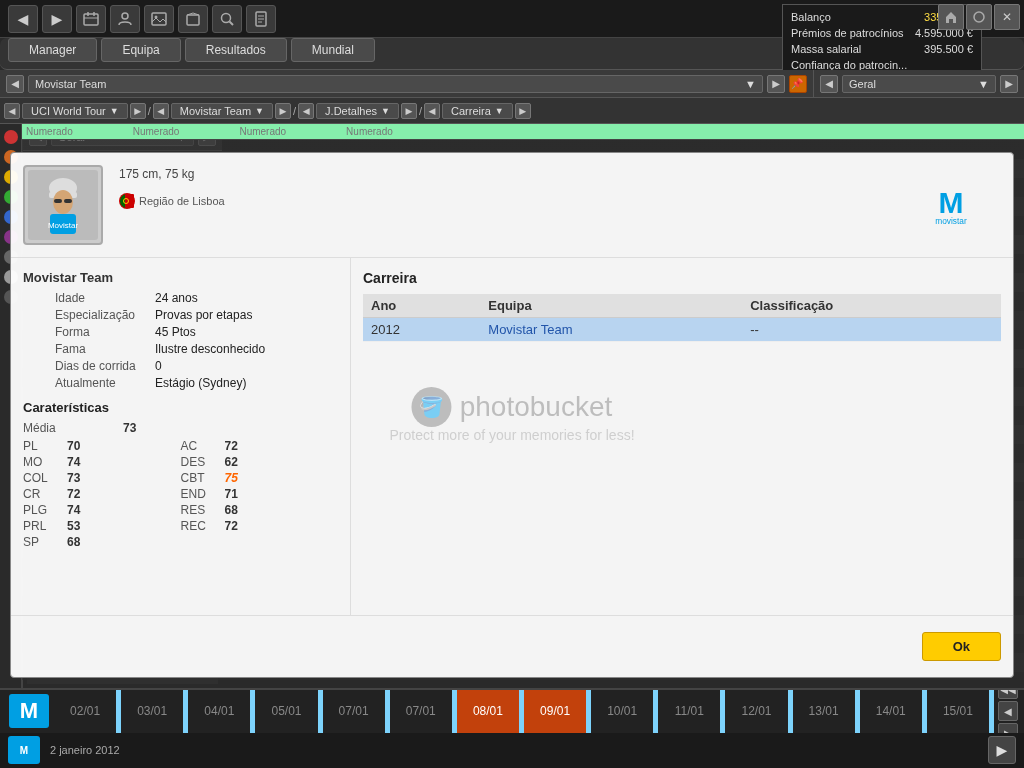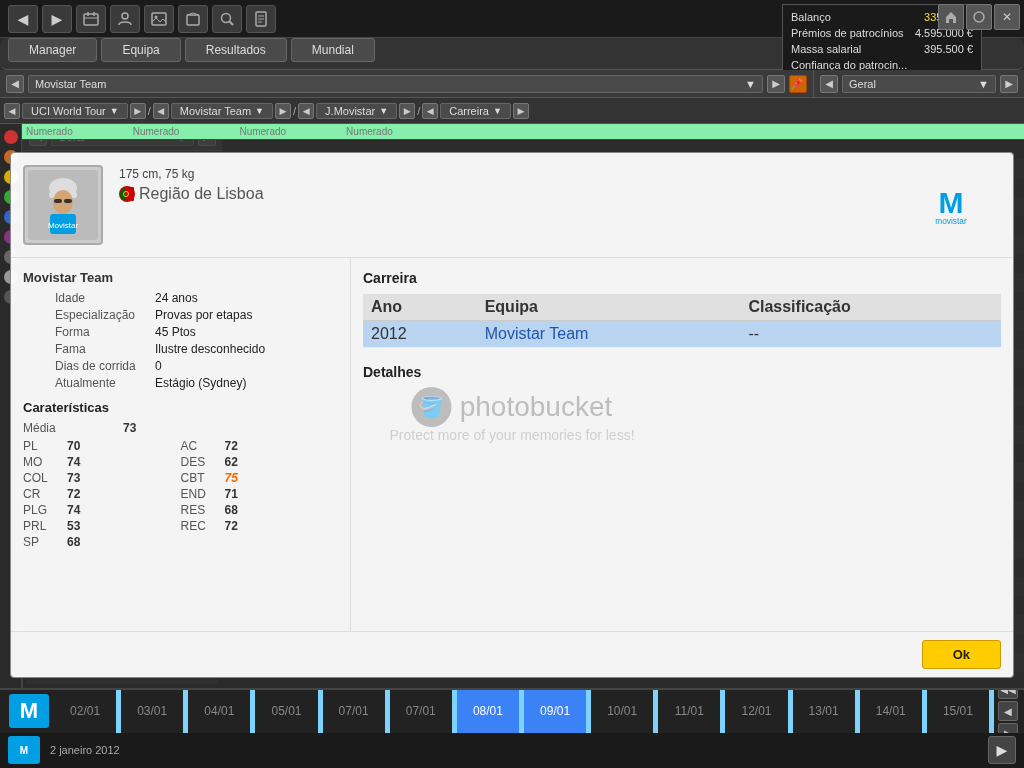--- a/index.html
+++ b/index.html
@@ -248,22 +248,22 @@
     }
     .player-details {
       font-size: 12px;
       color: #444;
       margin-top: 2px;
     }
     .player-flag {
       display: inline-flex;
       align-items: center;
       gap: 4px;
-      margin-top: 4px;
-      font-size: 16px;
+      margin-top: 12px;
+      font-size: 11px;
       color: #555;
     }
     .flag-circle {
       width: 16px;
       height: 16px;
       border-radius: 50%;
       background: #c00;
       display: flex;
       align-items: center;
       justify-content: center;
@@ -354,21 +354,21 @@
       color: #333;
       margin-bottom: 4px;
     }
     .char-avg-label { width: 100px; color: #555; }
     .char-avg-val { font-weight: bold; }
 
     
     .career-table {
       width: 100%;
       border-collapse: collapse;
-      font-size: 16px;
+      font-size: 13px;
       margin-top: 6px;
     }
     .career-table th {
       background: #e0e0e0;
       padding: 4px 8px;
       text-align: left;
       color: #333;
       border-bottom: 1px solid #ccc;
     }
     .career-table td {
@@ -416,21 +416,21 @@
       border-radius: 50%;
       background: #888;
       display: flex;
       align-items: center;
       justify-content: center;
       font-size: 20px;
     }
 
     
     .popup-footer {
-      padding: 8px 12px;
+      padding: 16px 12px;
       display: flex;
       justify-content: flex-end;
       border-top: 1px solid #ddd;
     }
     .ok-btn {
       background: #ffcc00;
       border: 1px solid #cc9900;
       border-radius: 3px;
       padding: 6px 30px;
       font-size: 13px;
@@ -464,21 +464,21 @@
       flex: 1;
       height: 100%;
       display: flex;
       align-items: center;
       justify-content: center;
       color: #888;
       font-size: 12px;
       border-right: 5px solid #7dd3fc;
     }
     .timeline-cell.highlighted {
-      background: #3b82f6;
+      background: #c2410c;
       color: white;
     }
     .bottom-info {
       height: 36px;
       display: flex;
       align-items: center;
       padding: 0 8px;
       gap: 10px;
     }
     .movistar-small {
@@ -673,21 +673,21 @@
       <div class="bc-label">
         <span>Movistar Team</span>
         <span style="font-size:9px;">▼</span>
       </div>
       <div class="bc-nav">▶</div>
     </div>
     <span class="bc-sep">/</span>
     <div class="bc-item">
       <div class="bc-nav">◀</div>
       <div class="bc-label">
-        <span>J.Movistar</span>
+        <span>J.Detalhes</span>
         <span style="font-size:9px;">▼</span>
       </div>
       <div class="bc-nav">▶</div>
     </div>
     <span class="bc-sep">/</span>
     <div class="bc-item">
       <div class="bc-nav">◀</div>
       <div class="bc-label">
         <span>Carreira</span>
         <span style="font-size:9px;">▼</span>
@@ -886,24 +886,20 @@
             </thead>
             <tbody>
               <tr class="selected">
                 <td>2012</td>
                 <td><a class="team-link">Movistar Team</a></td>
                 <td>--</td>
               </tr>
             </tbody>
           </table>
 
-          <div class="detalhes-section">
-            <div class="section-title">Detalhes</div>
-            <div style="color:#999; font-size:11px; font-style:italic;">&nbsp;</div>
-          </div>
         </div>
       </div>
 
       <div class="popup-footer">
         <button class="ok-btn">Ok</button>
       </div>
     </div>
 
     <div class="right-panel">
       <div class="right-panel-header">

